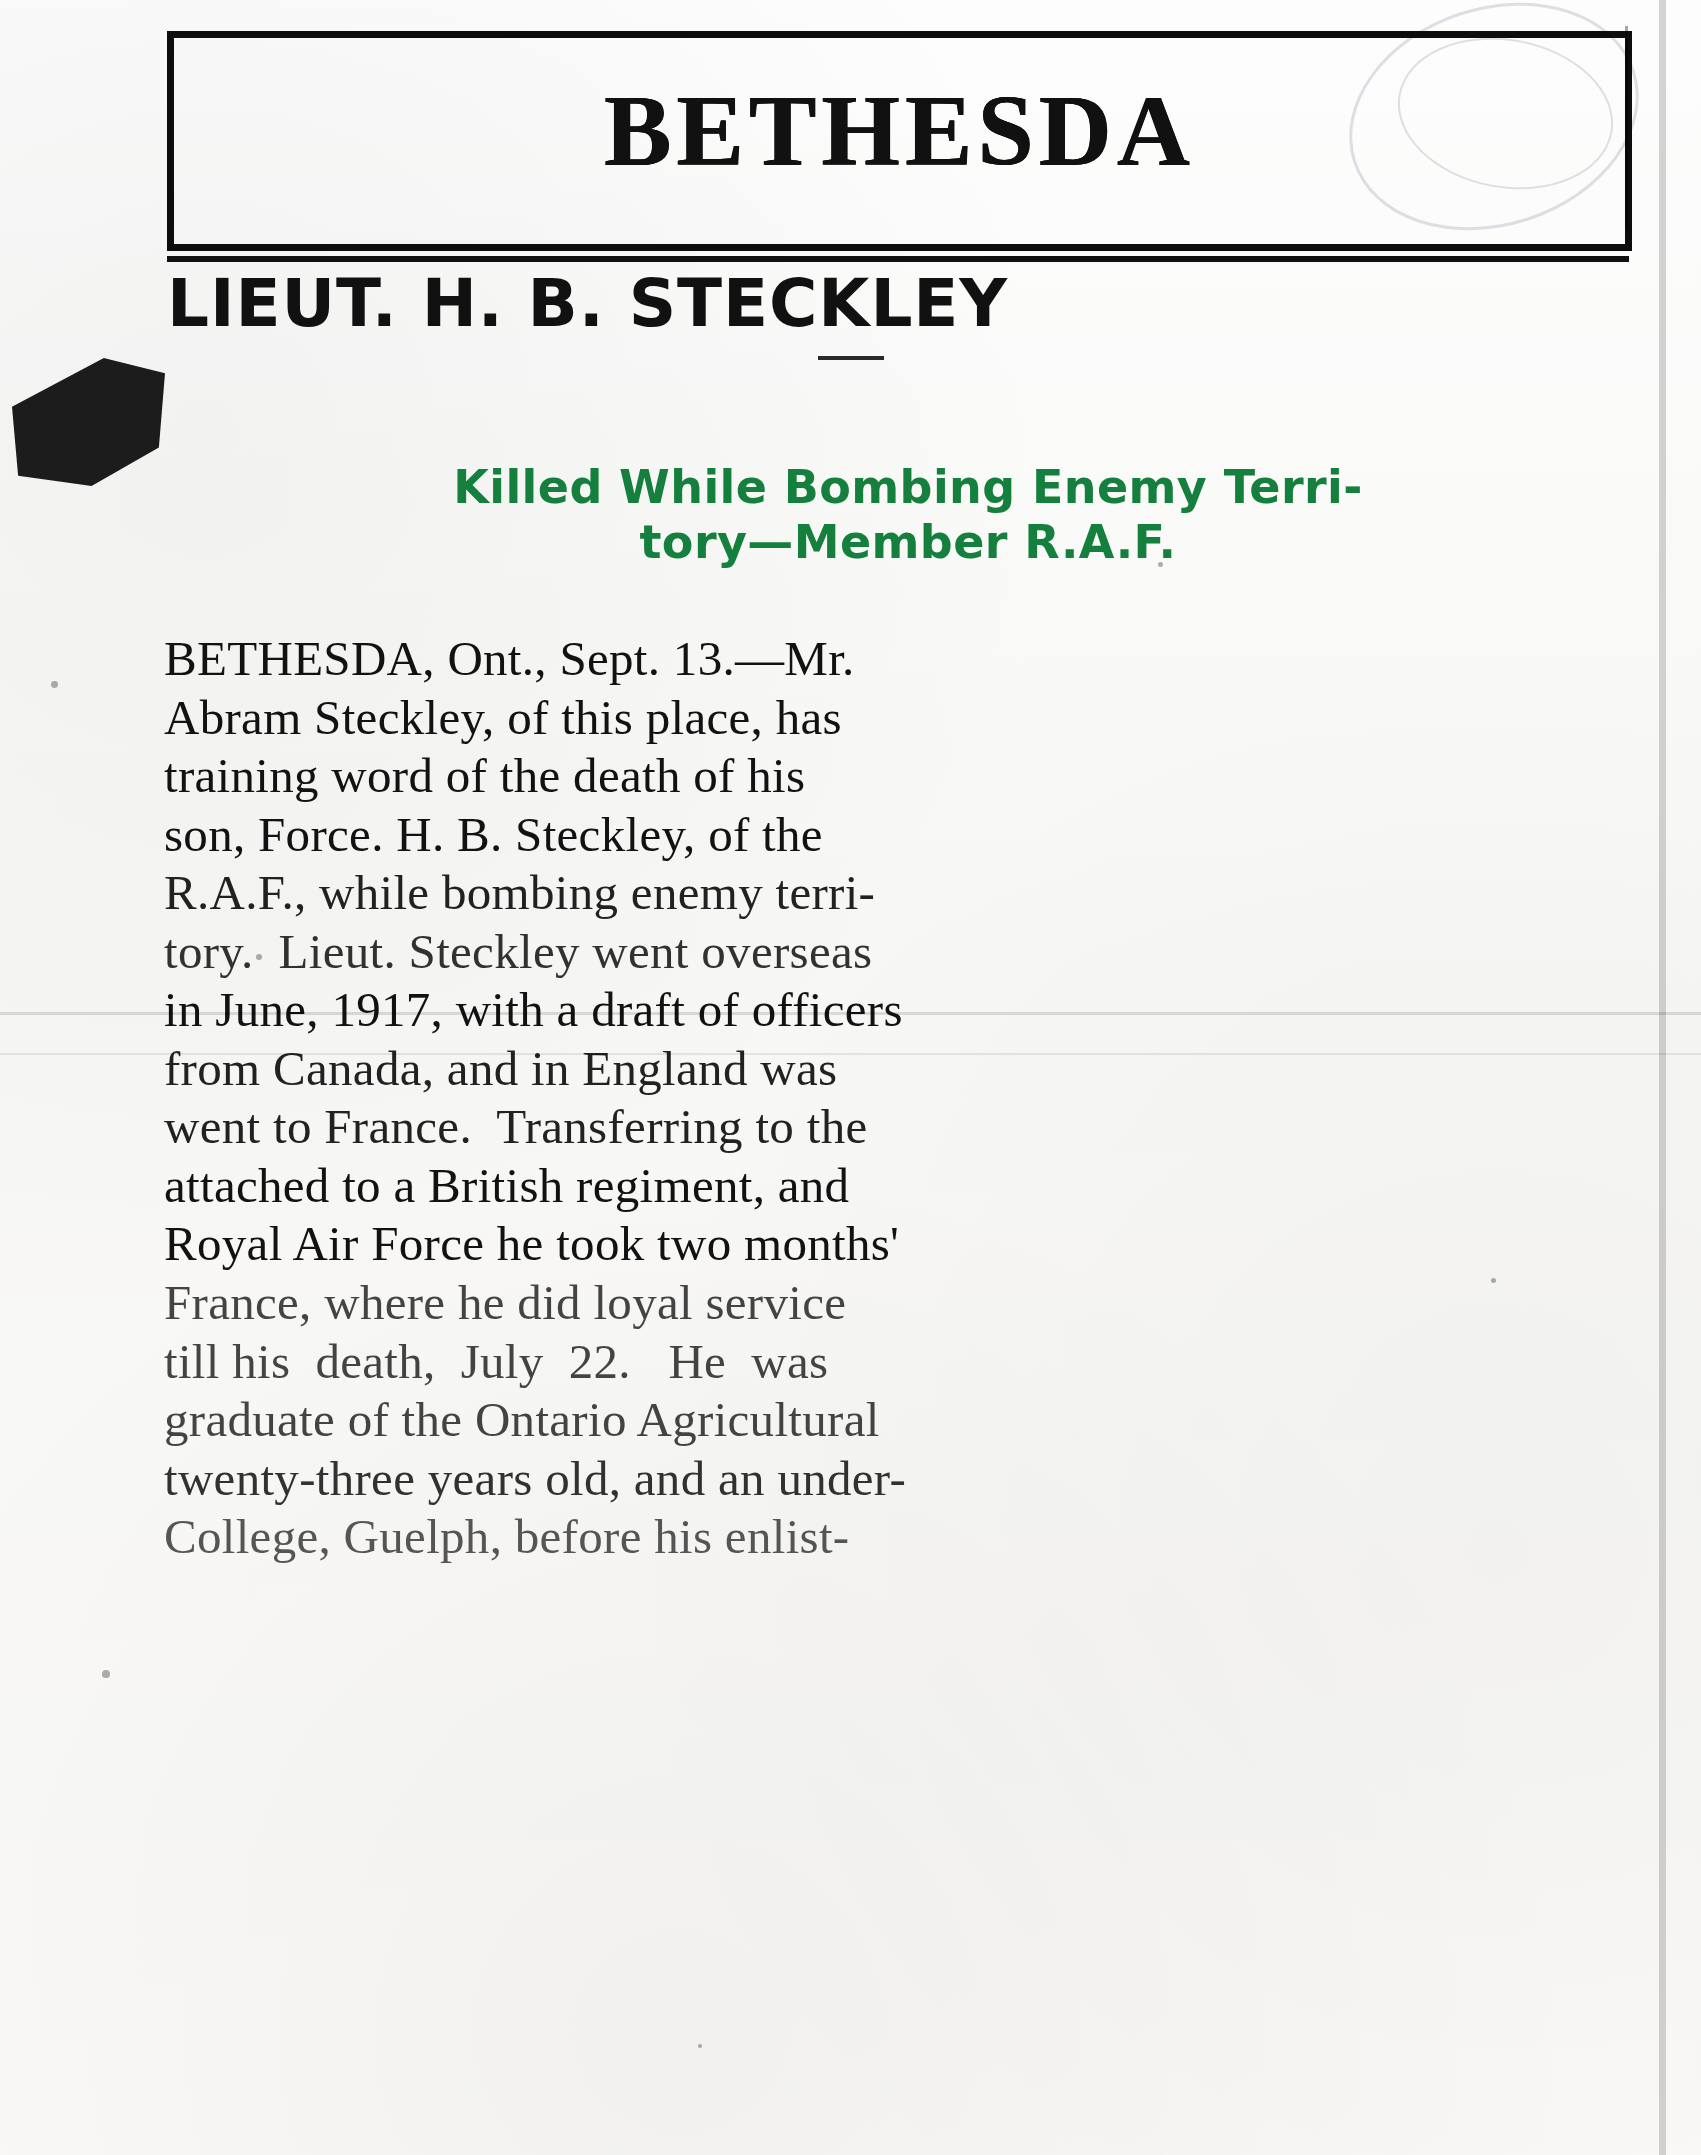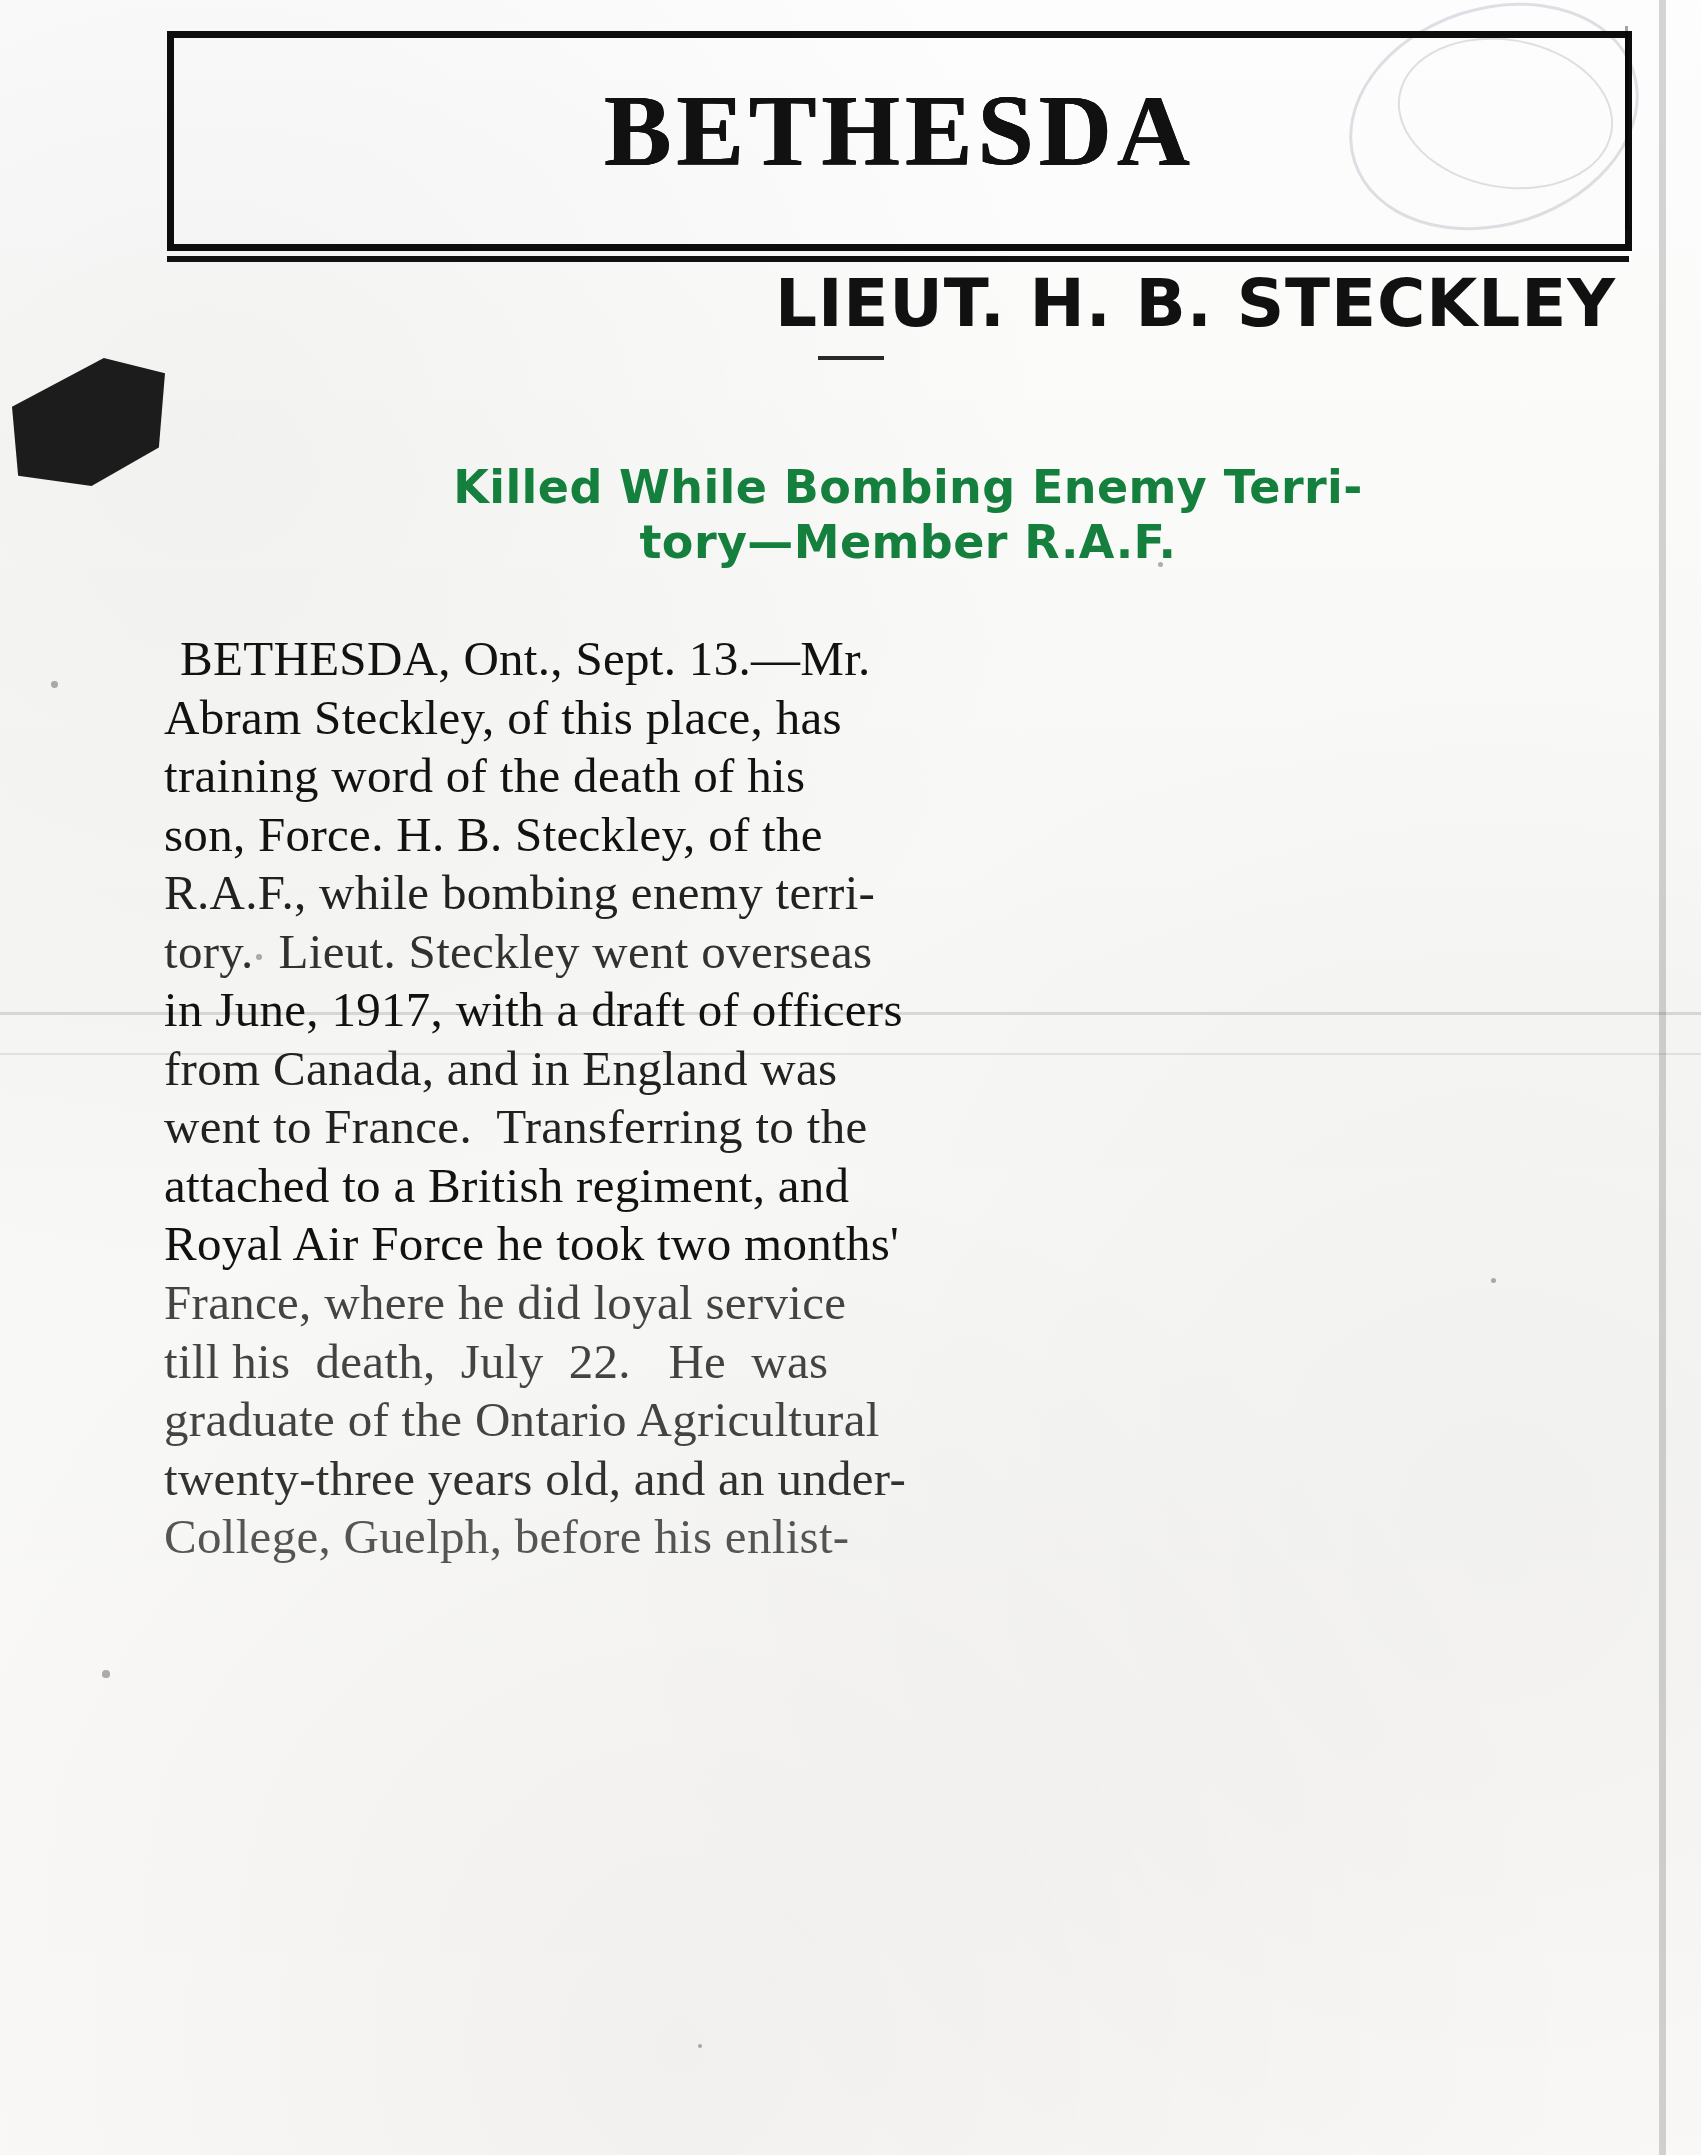--- a/index.html
+++ b/index.html
@@ -71,24 +71,24 @@
     left: 167px;
     top: 256px;
     width: 1462px;
     height: 6px;
     background: #111;
   }
 
   
   .headline {
     position: absolute;
-    left: 151px;
+    left: 167px;
     top: 269px;
     width: 1465px;
-    text-align: right;
+    text-align: left;
     font-family: "DejaVu Sans", sans-serif;
     font-weight: bold;
     font-size: 66px;
     letter-spacing: 0.9px;
     color: #111;
     line-height: 1.05;
   }
 
   .dash-rule {
     position: absolute;
@@ -126,21 +126,21 @@
     font-family: "Liberation Serif", serif;
     font-size: 49px;
     line-height: 1.195;
     color: #121212;
     letter-spacing: 0.3px;
   }
   .body-text .ln {
     display: block;
     white-space: pre;
   }
-  .body-text .ln.first { text-indent: 0; margin-left: 16px; }
+  .body-text .ln.first { text-indent: 0; }
 
   
   .f90 { opacity: 0.93; }
   .f80 { opacity: 0.86; }
   .f70 { opacity: 0.78; }
   .f60 { opacity: 0.70; }
 
   
   .blot-left {
     position: absolute;

